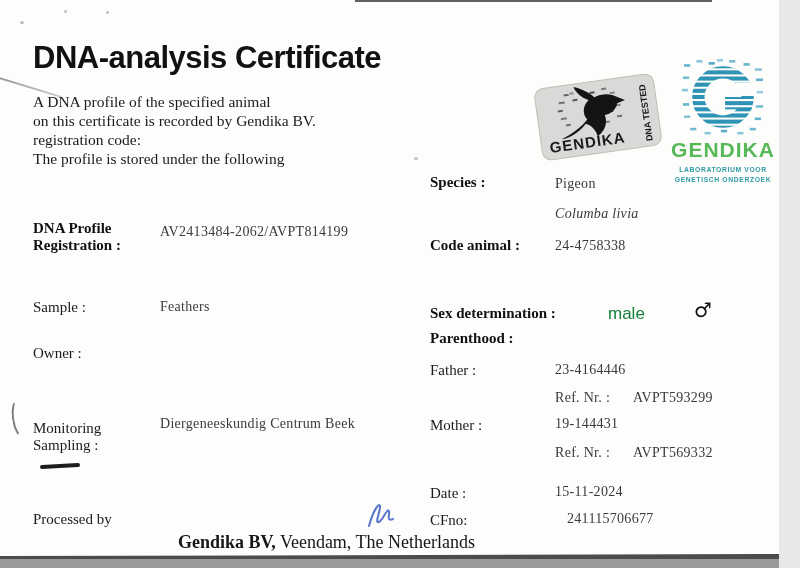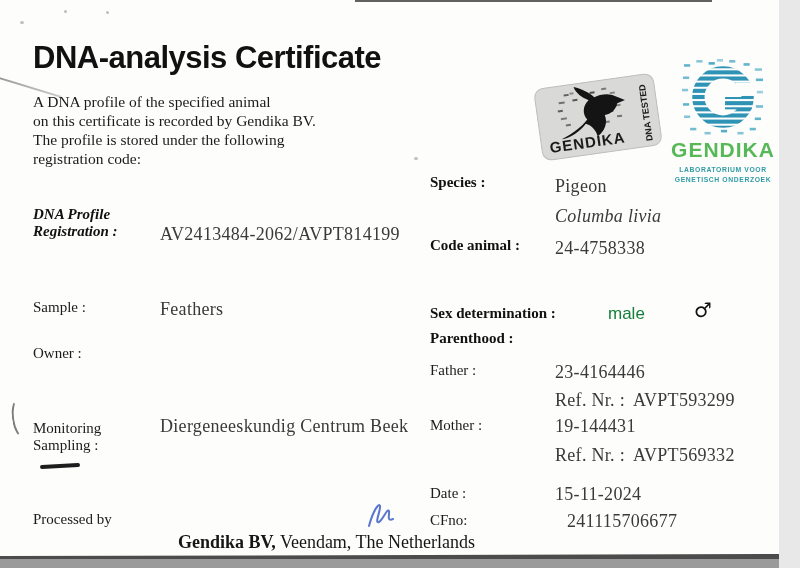--- a/index.html
+++ b/index.html
@@ -5,21 +5,21 @@
   html,body{margin:0;padding:0;background:#e8e8e8;}
   #paper{position:relative;width:779px;height:568px;background:#fdfdfb;overflow:hidden;
          font-family:"Liberation Serif", serif;color:#161616;}
   .abs{position:absolute;}
   .serif{font-family:"Liberation Serif", serif;}
   .sans{font-family:"Liberation Sans", sans-serif;}
   .hand{font-family:cursive;color:#3a3a3a;letter-spacing:.3px;}
   .title{font-family:"Liberation Sans", sans-serif;font-weight:bold;font-size:31px;letter-spacing:-.5px;color:#111;}
   .lbl{font-size:15px;color:#1b1b1b;}
   .lbl-b{font-size:15px;font-weight:bold;color:#111;}
-  .val{font-size:18px;}
+  .val{font-size:14px;}
   .intro{font-size:15.5px;line-height:19px;color:#1b1b1b;}
   .tagline{font-family:"Liberation Sans", sans-serif;font-weight:bold;font-size:6.8px;
            letter-spacing:.6px;color:#2f9ba6;line-height:9.5px;text-align:center;}
   .brandword{font-family:"Liberation Sans", sans-serif;font-weight:bold;font-size:21px;
              letter-spacing:1px;color:#57b857;text-align:center;}
   .speck{position:absolute;border-radius:50%;background:#8a8a8a;opacity:.55;}
 </style>
 </head>
 <body>
 
@@ -32,22 +32,22 @@
   <div class="speck" style="left:414px;top:157px;width:4px;height:3px;"></div>
   <div class="abs" style="left:-4px;top:76px;width:68px;height:2px;background:linear-gradient(to right,#6a6a6a,#b5b5b5);
               transform:rotate(17deg);transform-origin:left center;opacity:.7;"></div>
   <div class="abs" style="left:12px;top:398px;width:14px;height:36px;border:2px solid transparent;border-left-color:#5f5f5f;
               border-radius:50%;transform:rotate(-8deg);opacity:.8;"></div>
 
   <div class="abs title" style="left:33px;top:40px;">DNA-analysis Certificate</div>
   <div class="abs intro" style="left:33px;top:92px;">
     <div>A DNA profile of the specified animal</div>
     <div>on this certificate is recorded by Gendika BV.</div>
+    <div>registration code:</div>
     <div>The profile is stored under the following</div>
-    <div>registration code:</div>
   </div>
 
   <div class="abs" style="left:537px;top:80px;width:122px;height:74px;transform:rotate(-8deg);">
     <svg width="122" height="74" viewBox="0 0 122 74">
       <rect x="1" y="1" width="120" height="72" rx="9" fill="#d9d9d7" stroke="#bdbdba" stroke-width="1"></rect>
       <g fill="#2b2b2b">
         <rect x="30" y="10" width="5" height="2" opacity=".7"></rect>
           <rect x="44" y="8" width="6" height="2" opacity=".5"></rect>
         <rect x="56" y="11" width="5" height="2" opacity=".8"></rect>
           <rect x="68" y="9" width="5" height="2" opacity=".55"></rect>
@@ -114,21 +114,21 @@
           <rect x="34" y="1" width="6" height="2.5" opacity=".5"></rect>
       </g>
     </svg>
     <div class="brandword" style="margin-top:2px;">GENDIKA</div>
     <div class="tagline" style="margin-top:3px;">
       <div>LABORATORIUM VOOR</div>
       <div>GENETISCH ONDERZOEK</div>
     </div>
   </div>
 
-  <div class="abs lbl-b" style="left:33px;top:206px;font-style:italic;">
+  <div class="abs lbl-b" style="left:33px;top:220px;">
     <div>DNA Profile</div>
     <div>Registration :</div>
   </div>
   <div class="abs hand val" style="left:160px;top:224px;">AV2413484-2062/AVPT814199</div>
 
   <div class="abs lbl" style="left:33px;top:299px;">Sample :</div>
   <div class="abs hand val" style="left:160px;top:299px;">Feathers</div>
 
   <div class="abs lbl" style="left:33px;top:345px;">Owner :</div>
 

